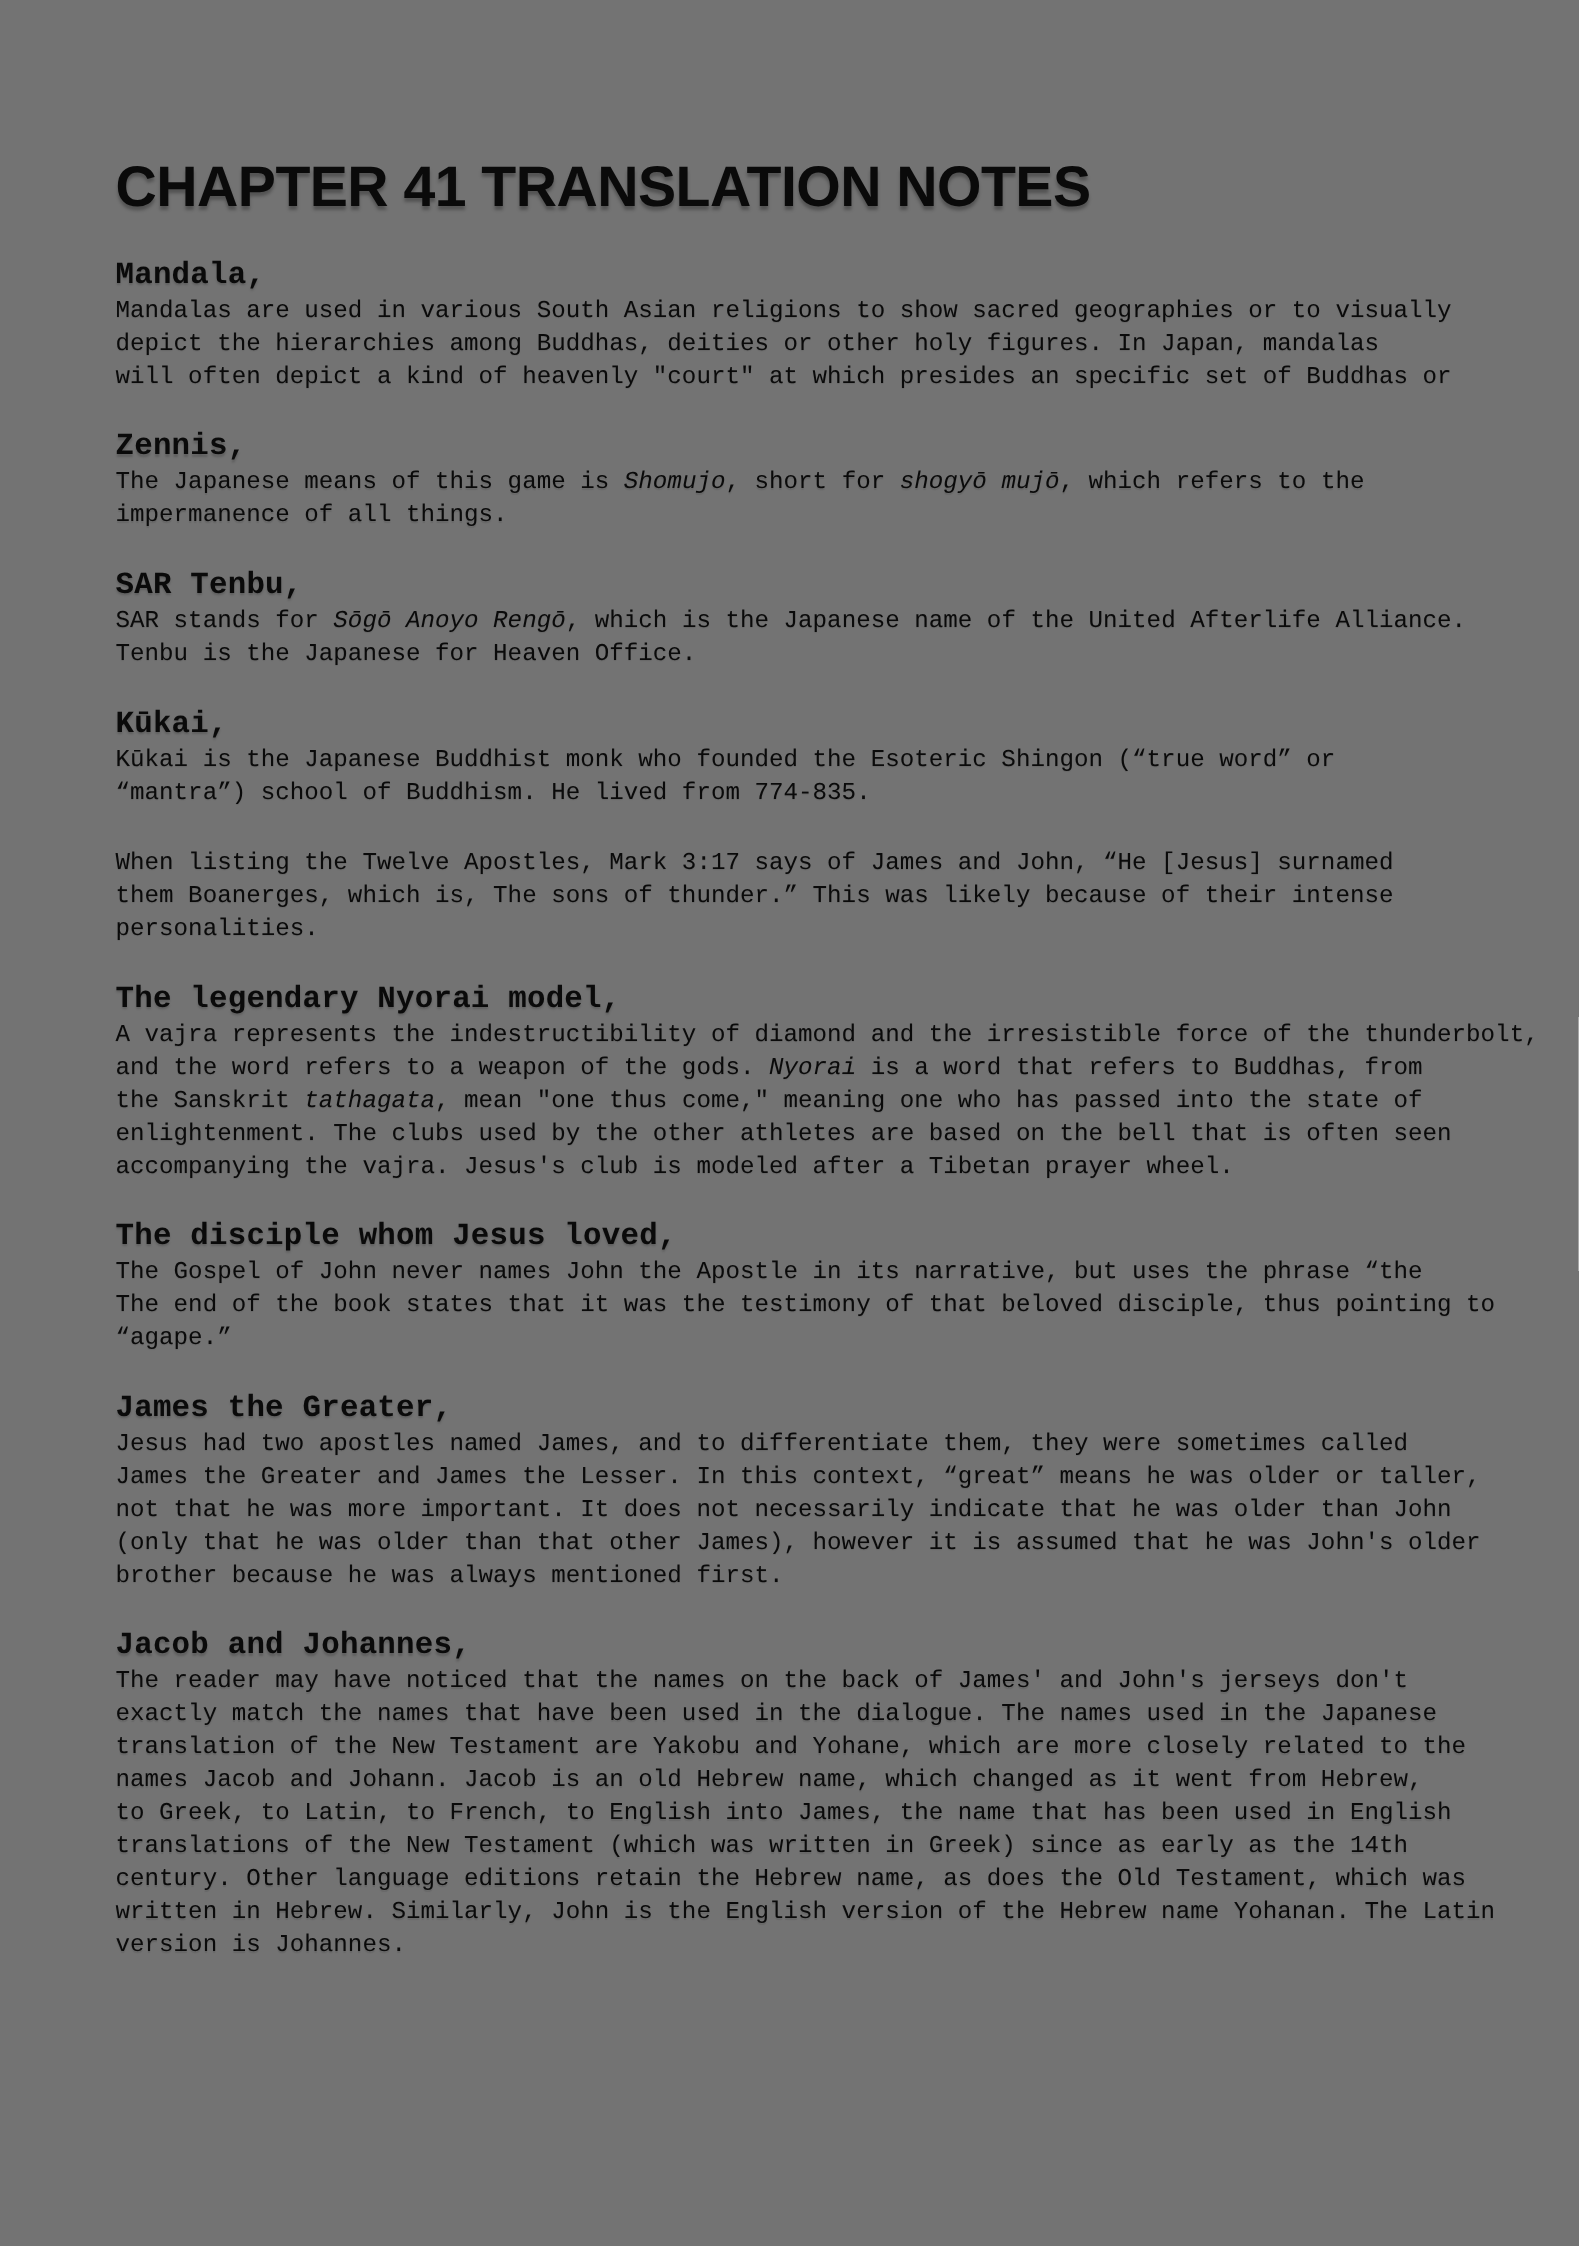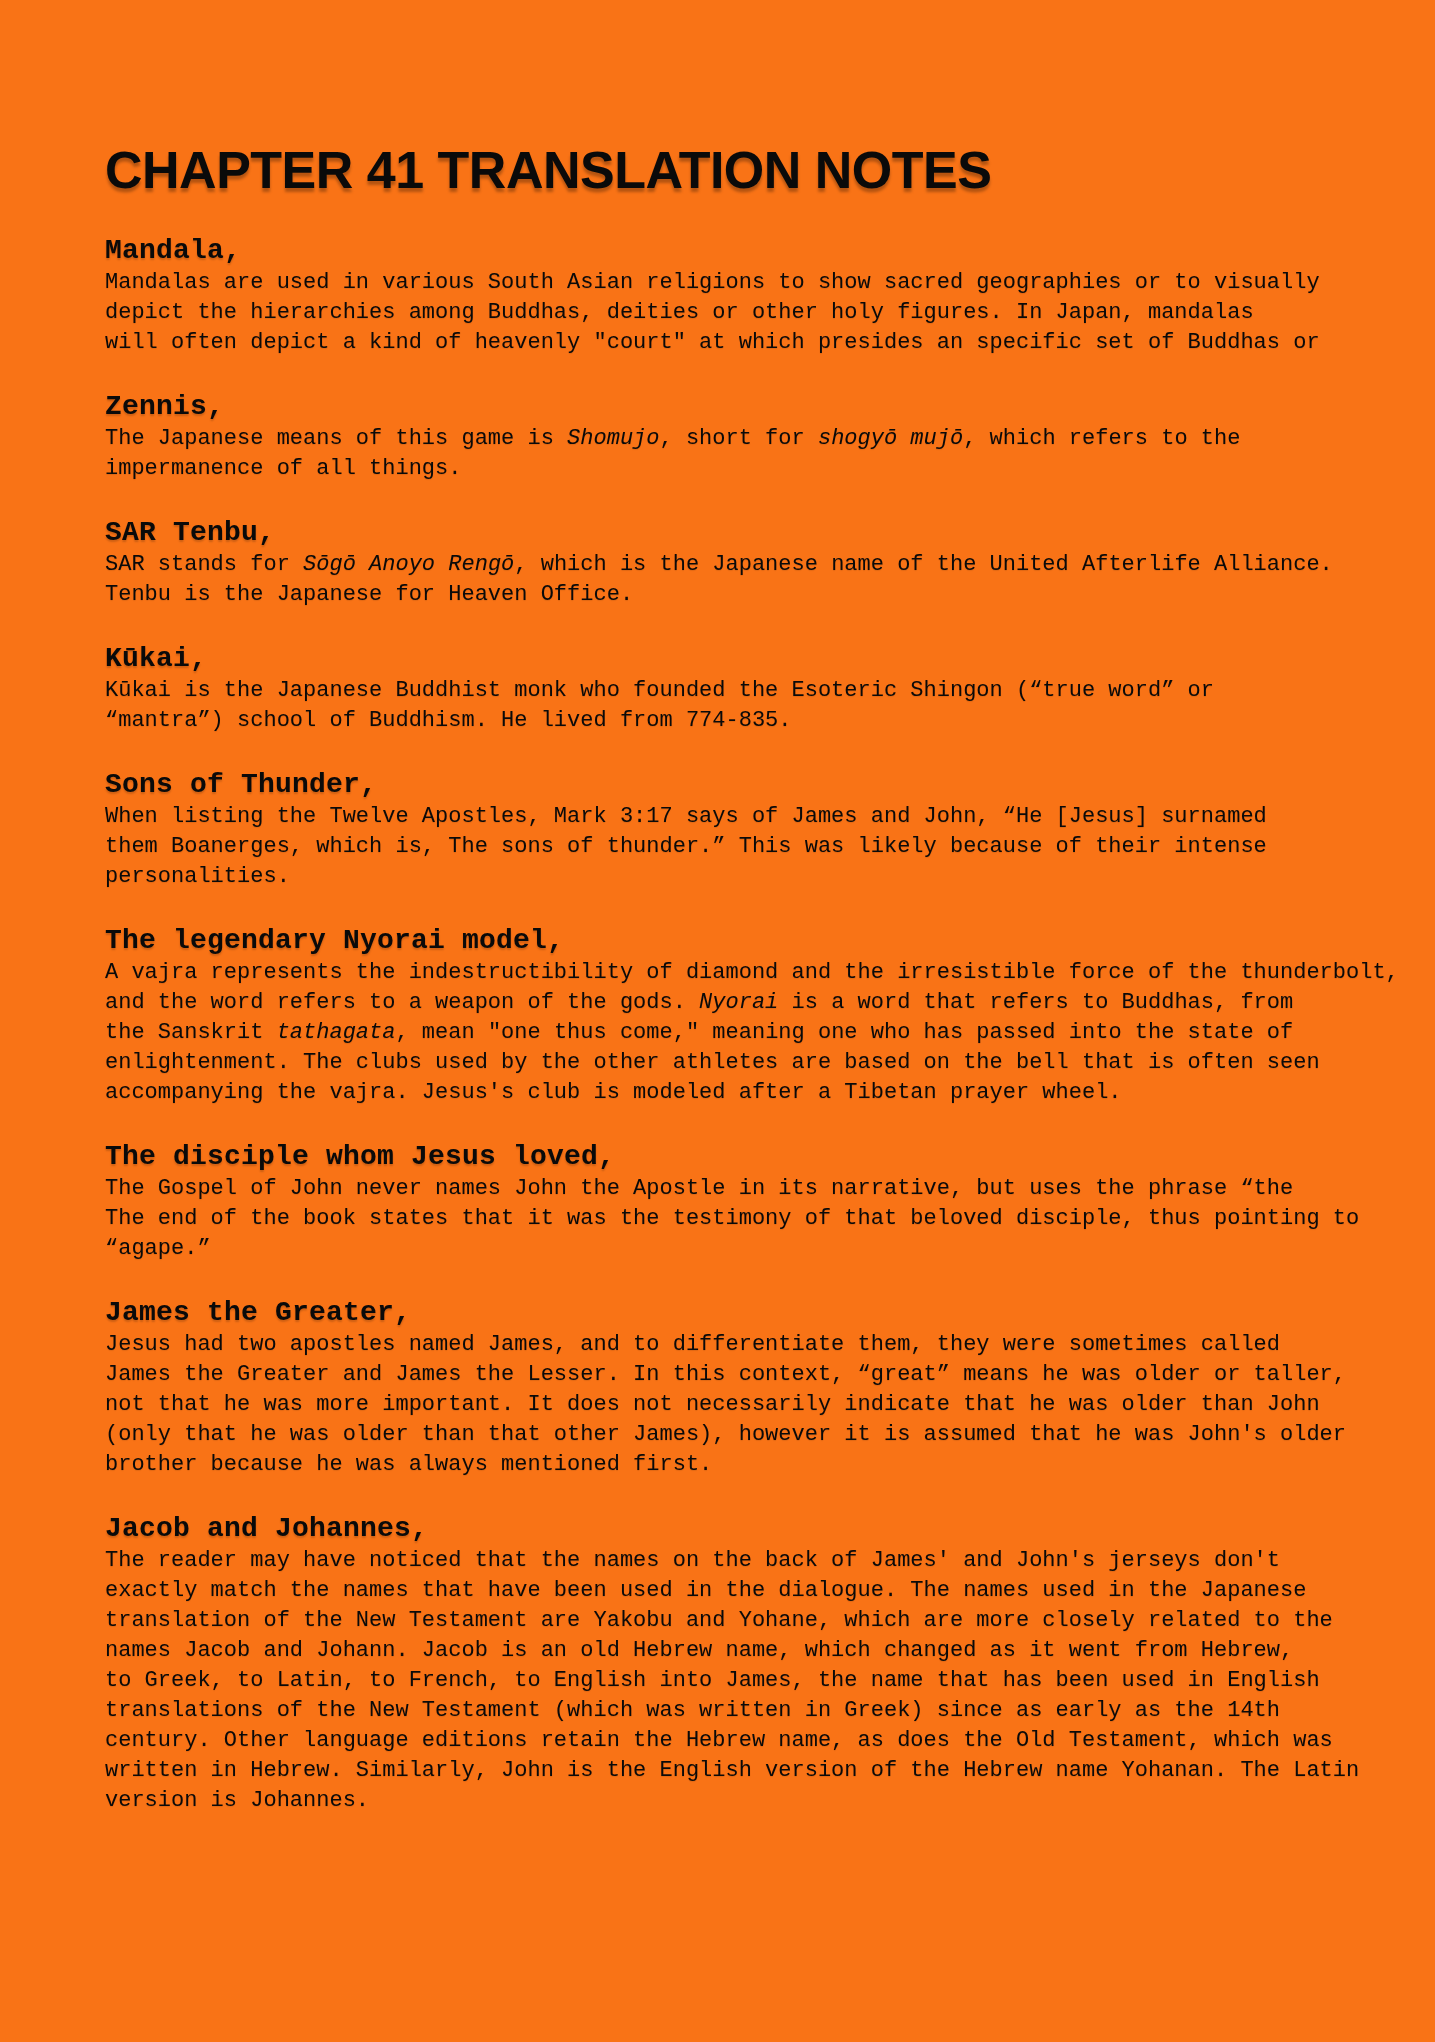--- a/index.html
+++ b/index.html
@@ -12,21 +12,21 @@
     min-height: 2042px;
     font-family: "Liberation Sans", sans-serif;
     color: #0a0a0a;
     -webkit-font-smoothing: antialiased;
   }
   .page {
     box-sizing: border-box;
     width: 1435px;
     min-height: 2042px;
     padding: 142px 90px 60px 105px;
-    background: #f97316;
+    background: #737373;
   }
   .doc-title {
     margin: 0 0 38px 0;
     font-size: 52px;
     line-height: 56px;
     font-weight: bold;
     letter-spacing: -0.5px;
     white-space: nowrap;
     text-shadow: 0 4px 3px rgba(0,0,0,0.28);
   }
@@ -85,21 +85,20 @@
         </p>
       </section>
       <section class="section">
         <h2 class="section-heading">Kūkai,</h2>
         <p class="section-paragraph">
           <span class="line"><span class="seg">Kūkai is the Japanese Buddhist monk who founded the Esoteric Shingon (“true word” or</span></span>
           <span class="line"><span class="seg">“mantra”) school of Buddhism. He lived from 774-835.</span></span>
         </p>
       </section>
       <section class="section">
-        <h2 class="section-heading">Sons of Thunder,</h2>
         <p class="section-paragraph">
           <span class="line"><span class="seg">When listing the Twelve Apostles, Mark 3:17 says of James and John, “He [Jesus] surnamed</span></span>
           <span class="line"><span class="seg">them Boanerges, which is, The sons of thunder.” This was likely because of their intense</span></span>
           <span class="line"><span class="seg">personalities.</span></span>
         </p>
       </section>
       <section class="section">
         <h2 class="section-heading">The legendary Nyorai model,</h2>
         <p class="section-paragraph">
           <span class="line"><span class="seg">A vajra represents the indestructibility of diamond and the irresistible force of the thunderbolt,</span></span>

